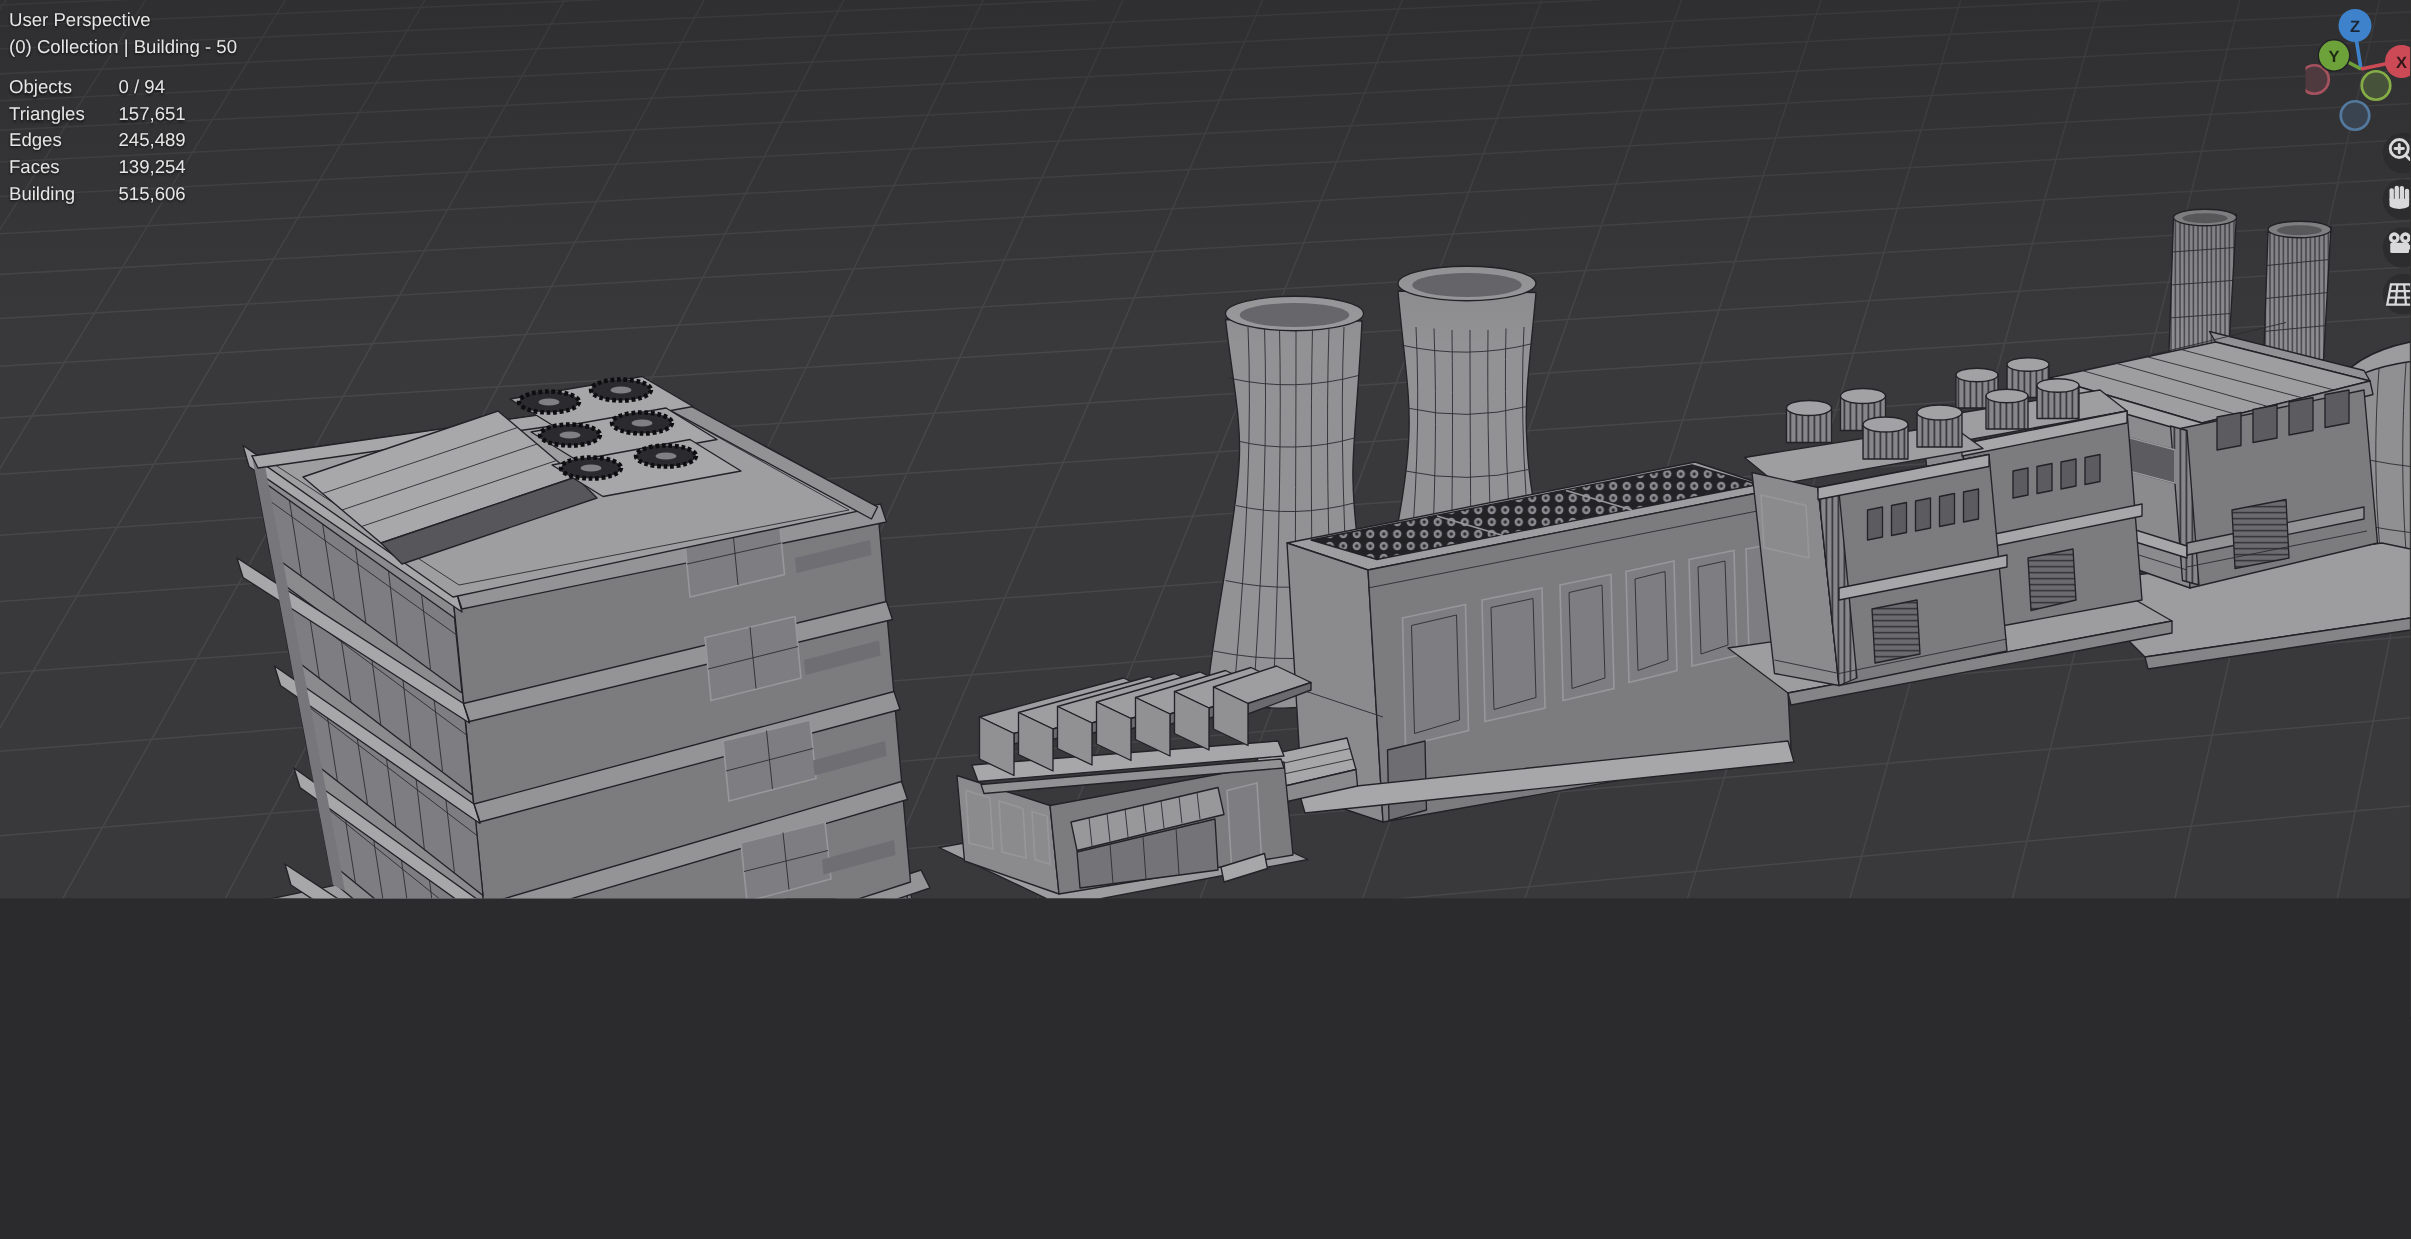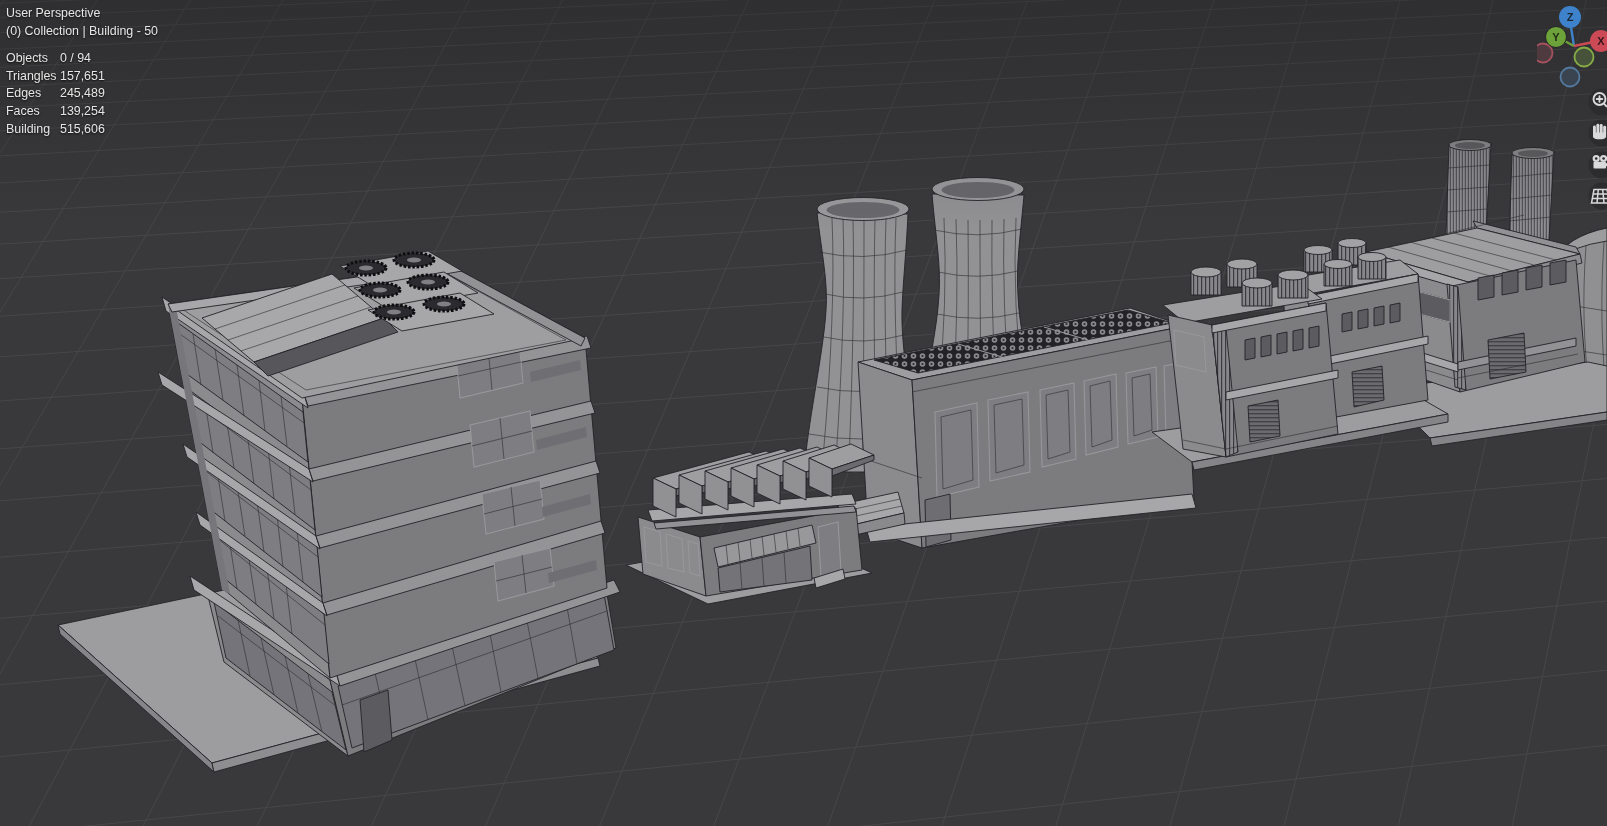--- a/index.html
+++ b/index.html
@@ -1,34 +1,34 @@
 <!DOCTYPE html>
 <html><head>
 <meta charset="utf-8">
 <style>
   html,body{margin:0;padding:0;background:#2b2b2d;}
-  .stage{position:relative;width:1607px;height:826px;overflow:hidden;background:#39393b;
+  .stage{position:relative;width:1607px;height:599px;overflow:hidden;background:#39393b;
          font-family:"Liberation Sans","DejaVu Sans",sans-serif;}
   svg{display:block}
   
   .s  {stroke:#232327;stroke-width:.9;stroke-linejoin:round}
   .s2 {stroke:#2d2d31;stroke-width:.6;fill:none}
   .s3 {stroke:#97979a;stroke-width:1.1;fill:none}
   .top{fill:#9e9ea0}.sw{fill:#8b8b8e}.se{fill:#7c7c7f}.dk{fill:#6b6b6f}
   .led{fill:#a7a7a9}.plat{fill:#9d9d9f}.gl{fill:#7e7e82}.gd{fill:#5c5c60}
   .wedge{fill:#a8a8aa}.wedgedark{fill:#57575b}
   #gridlines line{stroke:#47474a;stroke-width:1}
   
   .overlay{position:absolute;left:6px;top:5px;color:#e6e6e6;font-size:12.4px;
            text-shadow:0 1px 2px rgba(0,0,0,.75);line-height:17.6px;}
   .overlay .hdr{margin-bottom:0}
   .stats{margin-top:10px}
   .stat-row{display:flex}
   .stat-row .lbl{width:52px}
-  .stat-row .val{margin-left:2px}
+  .stat-row .val{margin-left:21px}
   .gizmo-svg{position:absolute;left:1537px;top:0}
   .controls-svg{position:absolute;left:1583px;top:86px}
   .vignette{position:absolute;left:0;top:0;width:100%;height:230px;
     background:linear-gradient(rgba(24,24,26,.30),rgba(24,24,26,0));pointer-events:none}
 </style>
 </head>
 <body>
 
 <div class="stage">
 

